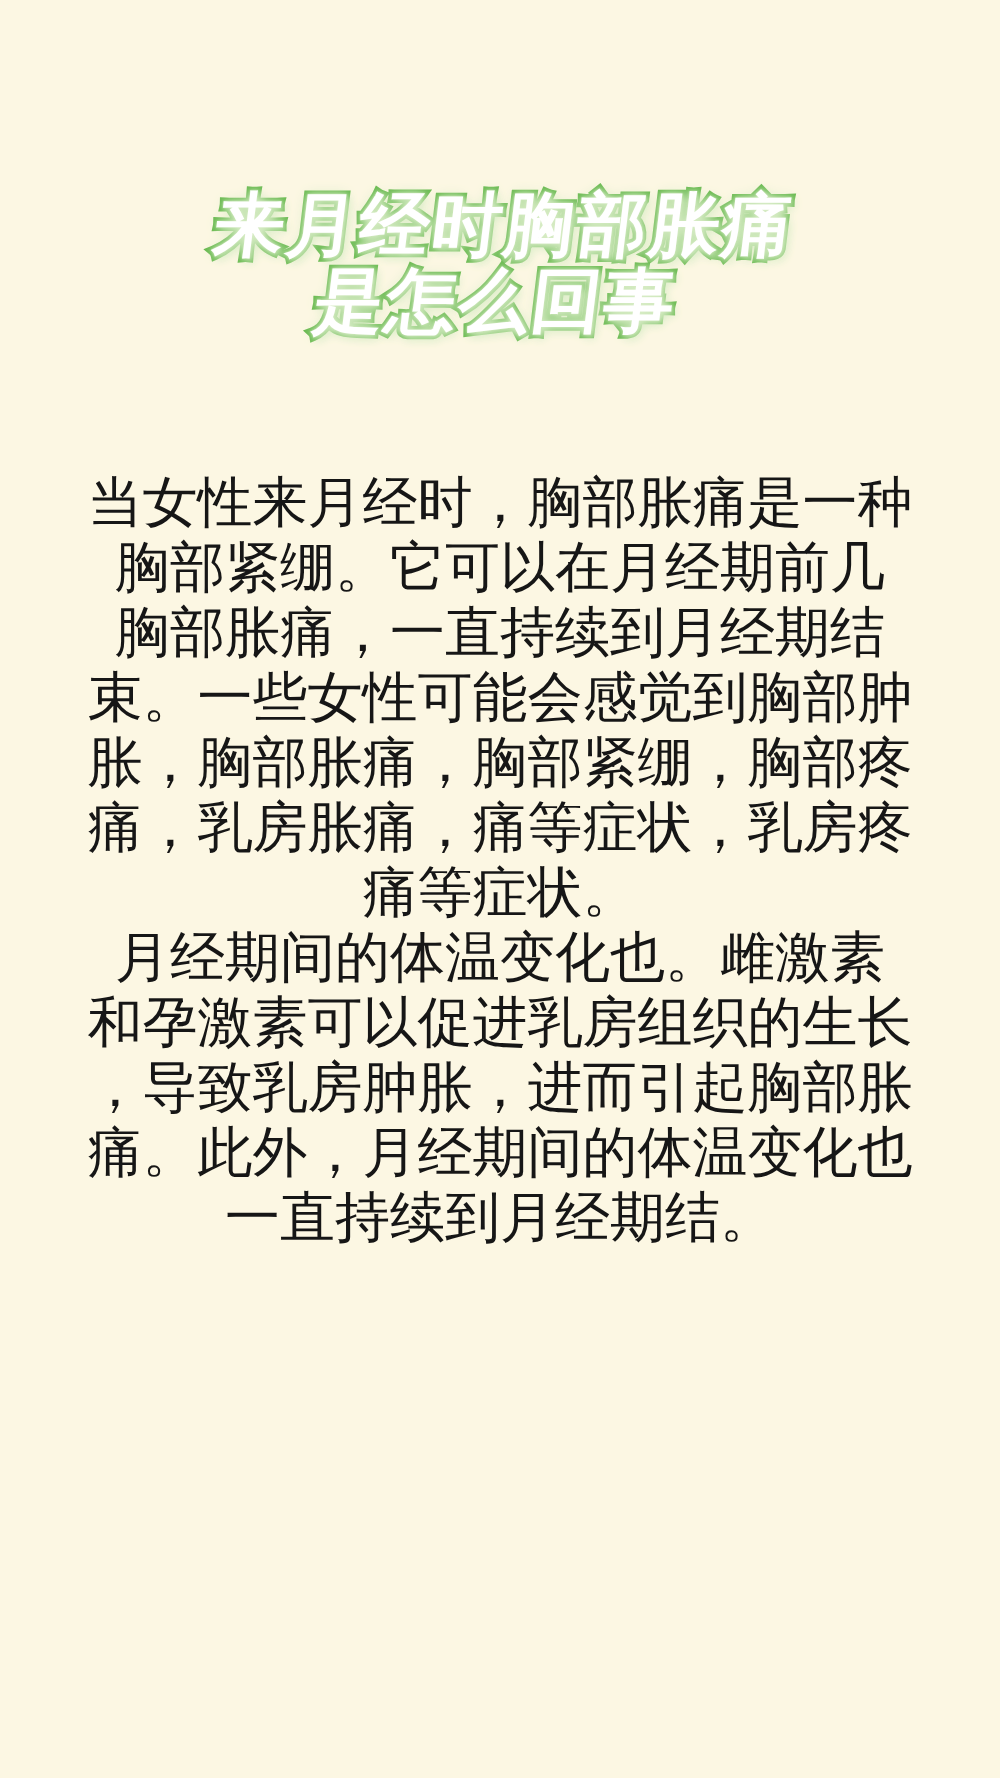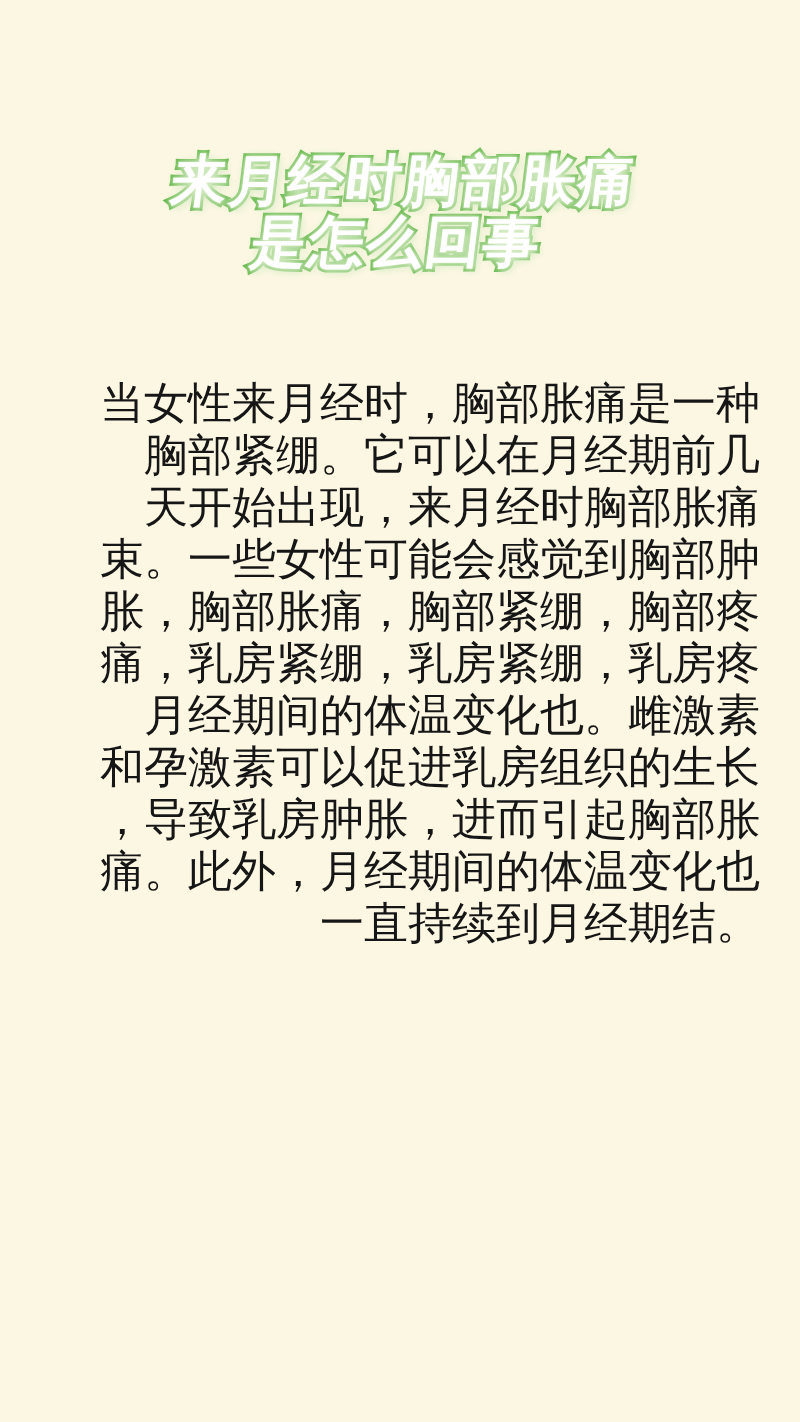--- a/index.html
+++ b/index.html
@@ -40,21 +40,21 @@
       3px 3px 8px var(--title-glow);
   }
   .title-line{
     display:block;
   }
   .article{
     position:absolute;
     top:377px;
     left:40px;
     width:720px;
-    text-align:right;
+    text-align:center;
     font-size:44px;
     line-height:52px;
     font-weight:500;
     color:var(--body-text);
   }
   .text-line{
     white-space:nowrap;
   }
 </style>
 </head>
@@ -64,24 +64,25 @@
 
   <div class="title-block">
     <span class="title-line">来月经时胸部胀痛</span>
     <span class="title-line">是怎么回事</span>
   </div>
 
   <div class="article">
     <div>
       <div class="text-line">当女性来月经时，胸部胀痛是一种</div>
       <div class="text-line">胸部紧绷。它可以在月经期前几</div>
-      <div class="text-line">天开始出现，来月经时胸部胀痛</div>
+      <div class="text-line">胸部胀痛，一直持续到月经期结</div>
       <div class="text-line">束。一些女性可能会感觉到胸部肿</div>
       <div class="text-line">胀，胸部胀痛，胸部紧绷，胸部疼</div>
-      <div class="text-line">痛，乳房紧绷，乳房紧绷，乳房疼</div>
+      <div class="text-line">痛，乳房胀痛，痛等症状，乳房疼</div>
+      <div class="text-line">痛等症状。</div>
     </div>
     <div>
       <div class="text-line">月经期间的体温变化也。雌激素</div>
       <div class="text-line">和孕激素可以促进乳房组织的生长</div>
       <div class="text-line">，导致乳房肿胀，进而引起胸部胀</div>
       <div class="text-line">痛。此外，月经期间的体温变化也</div>
       <div class="text-line">一直持续到月经期结。</div>
     </div>
   </div>
 

